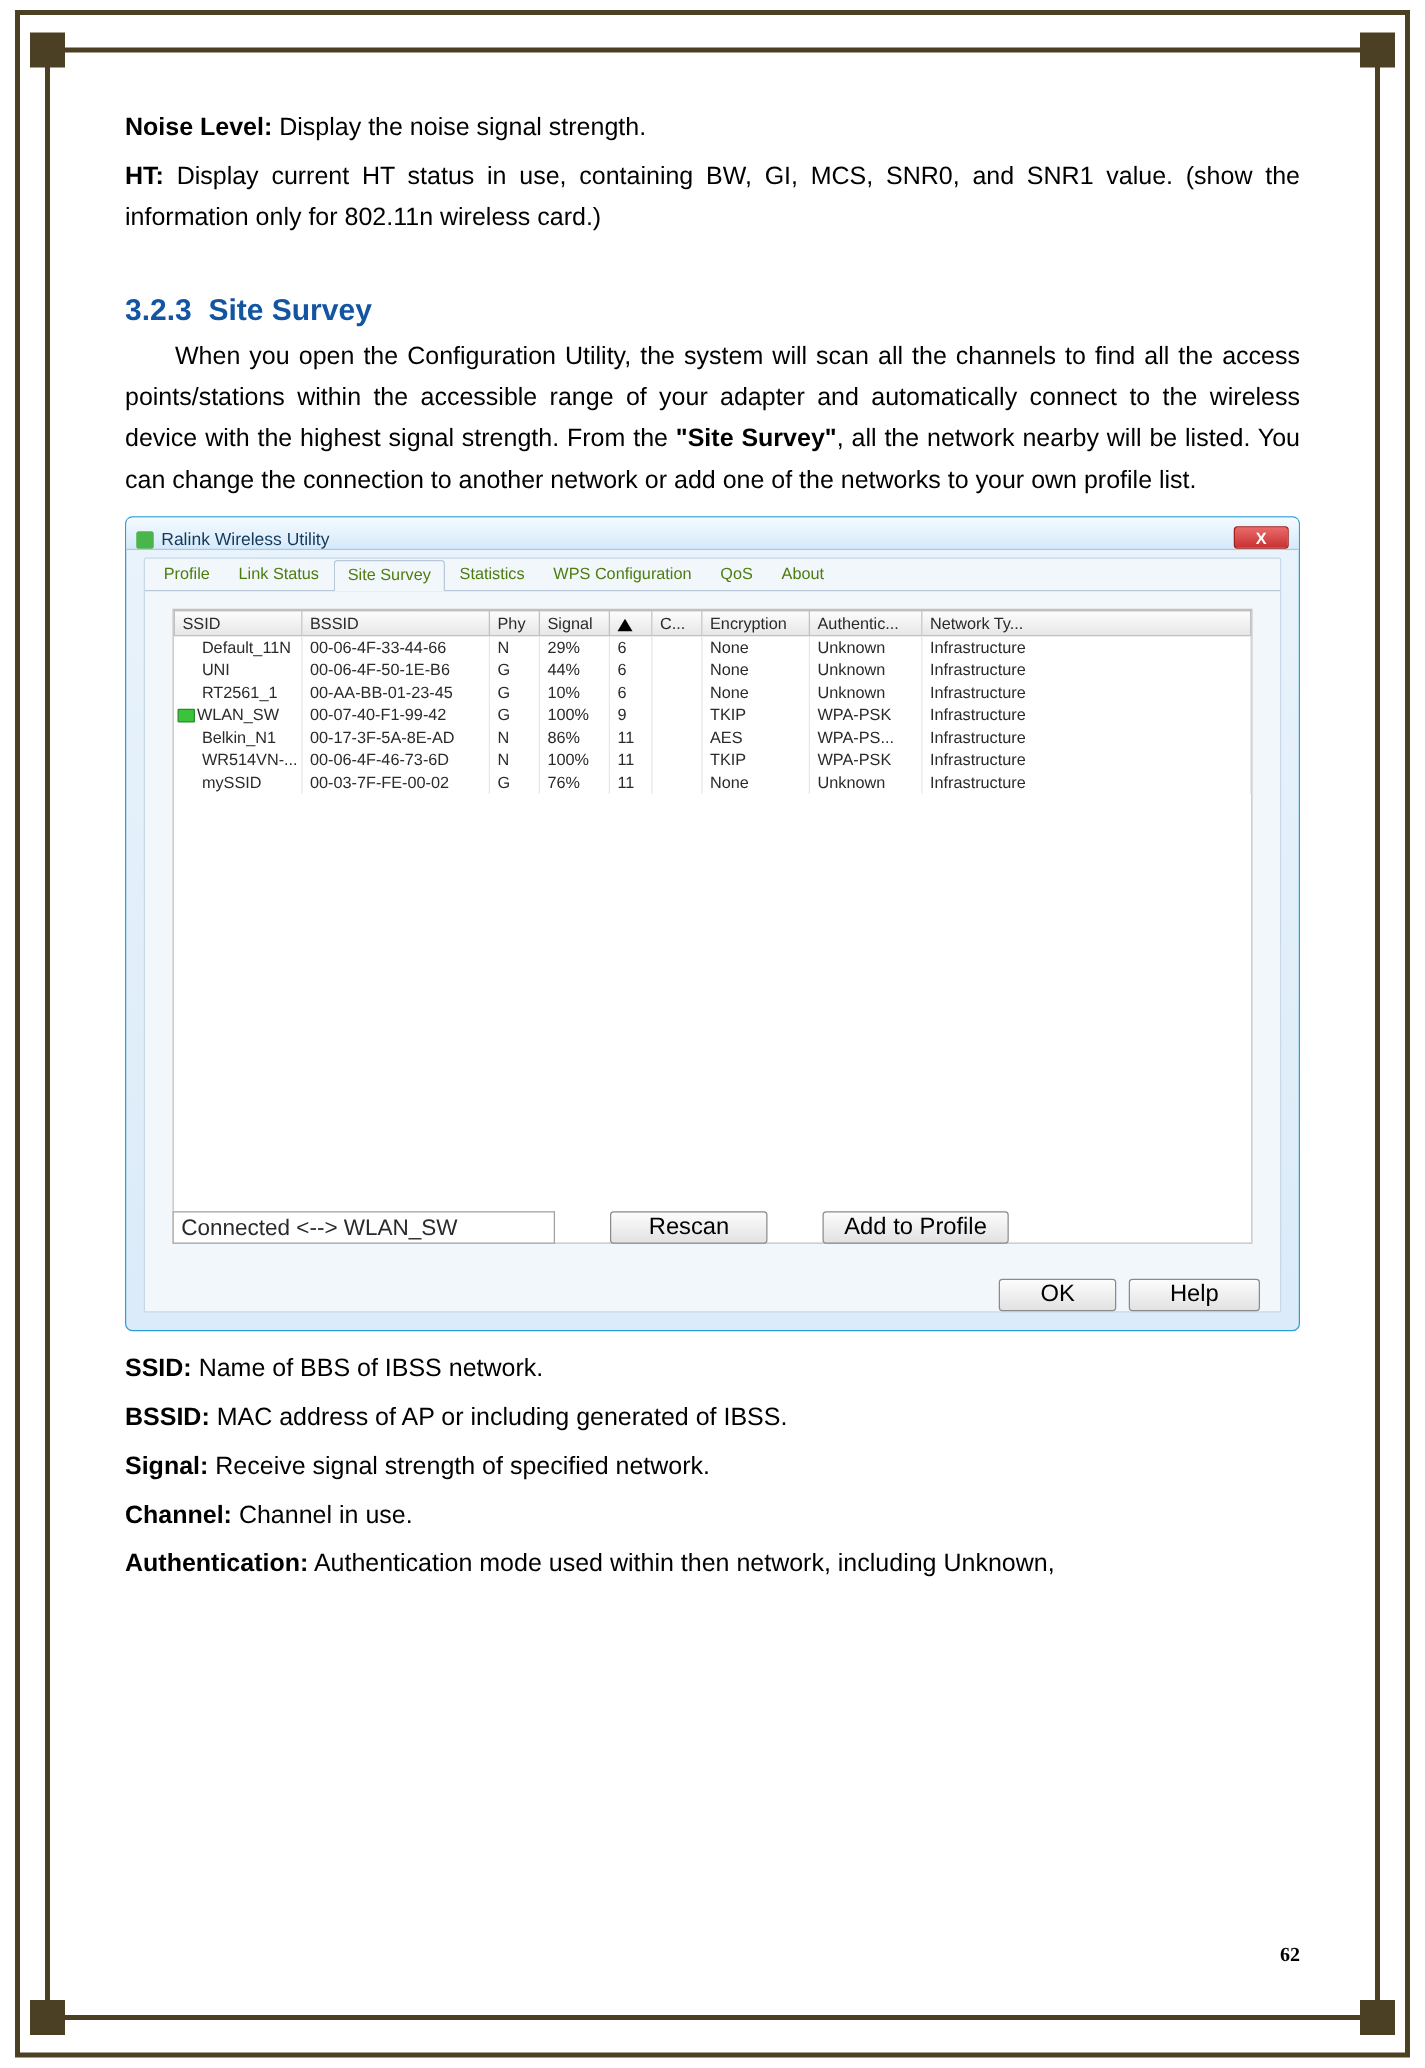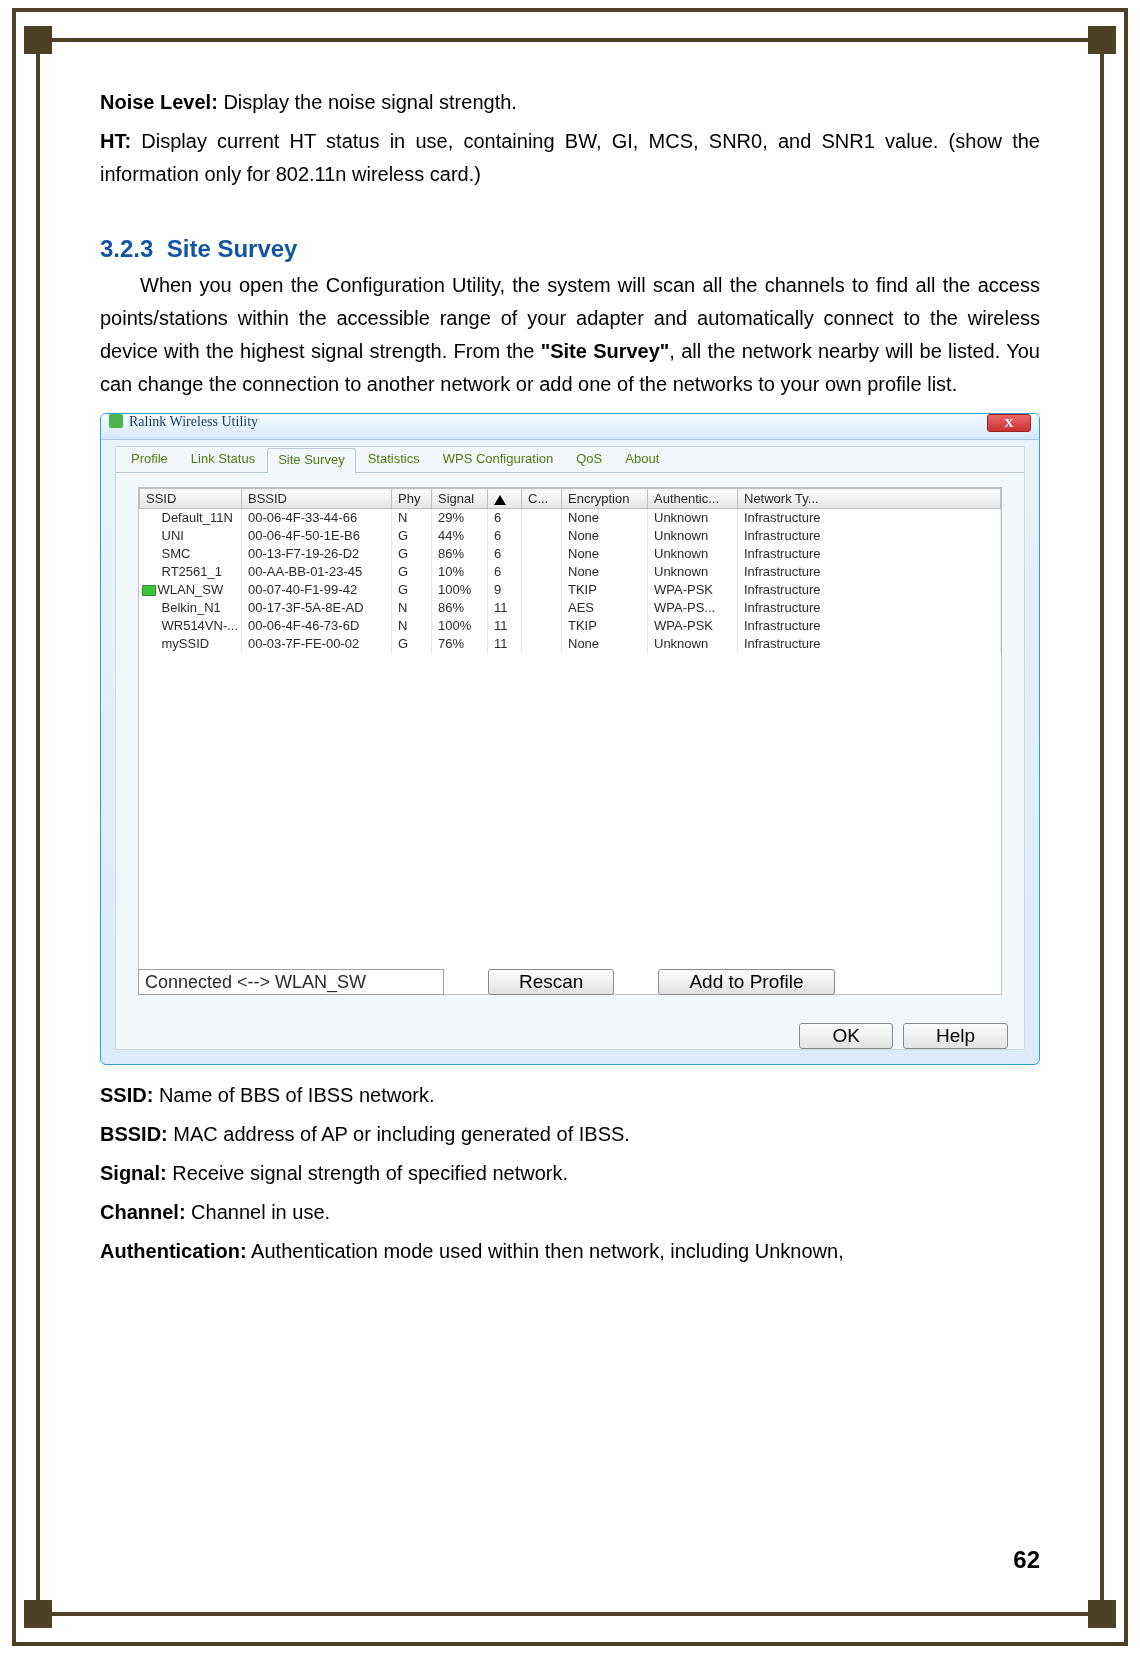--- a/index.html
+++ b/index.html
@@ -56,24 +56,23 @@
       overflow: hidden;
       background: linear-gradient(#e9f3fb,#dbebf9);
       width: 100%;
       height: 652px;
       position: relative;
     }
     .titlebar {
       height: 26px;
       background: linear-gradient(#f5fbff,#d5e9fa);
       display: flex;
-      align-items: flex-start;
+      align-items: flex-end;
       padding: 0 8px;
       border-bottom: 1px solid #a8c8e6;
-      font-family: Liberation Serif, serif;
     }
     .titlebar-icon {
       width: 14px; height: 14px;
       background: #4ab54a;
       margin-right: 6px;
       border-radius: 2px;
     }
     .titlebar-text { font-size: 14px; color: #143a5a; }
     .close-btn {
       margin-left: auto;
@@ -190,22 +189,23 @@
     .bottom-btns {
       position: absolute;
       bottom: 0; right: 16px;
       display: flex;
     }
     .bottom-btns .btn { margin-left: 10px; padding: 0 32px; }
     .after-screenshot { margin-top: 14px; }
     .page-num {
       position: absolute;
       bottom: 0; right: 0;
-      font-size: 24px;
+      font-size: 16px;
       font-weight: bold;
+      font-family: Liberation Serif, serif;
     }
   </style>
 </head>
 <body>
 
 <div class="frame-outer"></div>
 <div class="frame-inner"></div>
 <div class="corner tl"></div>
 <div class="corner tr"></div>
 <div class="corner bl"></div>
@@ -285,31 +285,20 @@
                 <td>00-06-4F-50-1E-B6</td>
                 <td>G</td>
                 <td>44%</td>
                 <td>6</td>
                 <td></td>
                 <td>None</td>
                 <td>Unknown</td>
                 <td>Infrastructure</td>
               </tr>
               <tr>
-                <td style="padding-left: 22px;">SMC</td>
-                <td>00-13-F7-19-26-D2</td>
-                <td>G</td>
-                <td>86%</td>
-                <td>6</td>
-                <td></td>
-                <td>None</td>
-                <td>Unknown</td>
-                <td>Infrastructure</td>
-              </tr>
-              <tr>
                 <td style="padding-left: 22px;">RT2561_1</td>
                 <td>00-AA-BB-01-23-45</td>
                 <td>G</td>
                 <td>10%</td>
                 <td>6</td>
                 <td></td>
                 <td>None</td>
                 <td>Unknown</td>
                 <td>Infrastructure</td>
               </tr>
@@ -356,21 +345,21 @@
                 <td>None</td>
                 <td>Unknown</td>
                 <td>Infrastructure</td>
               </tr>
             </tbody>
         </table>
       </div>
       <div class="status-bar">
         <input type="text" class="status-input" readonly="" value="Connected &lt;--&gt; WLAN_SW" style="">
         <button class="btn">Rescan</button>
-        <button class="btn" style="padding:0 30px">Add to Profile</button>
+        <button class="btn" style="padding:0 16px">Add to Profile</button>
       </div>
       <div class="bottom-btns">
         <button class="btn">OK</button>
         <button class="btn">Help</button>
       </div>
     </div>
   </div>
 
   <div class="after-screenshot">
     <p class="para"><span class="bold">SSID:</span><span> Name of BBS of IBSS network.</span></p>

